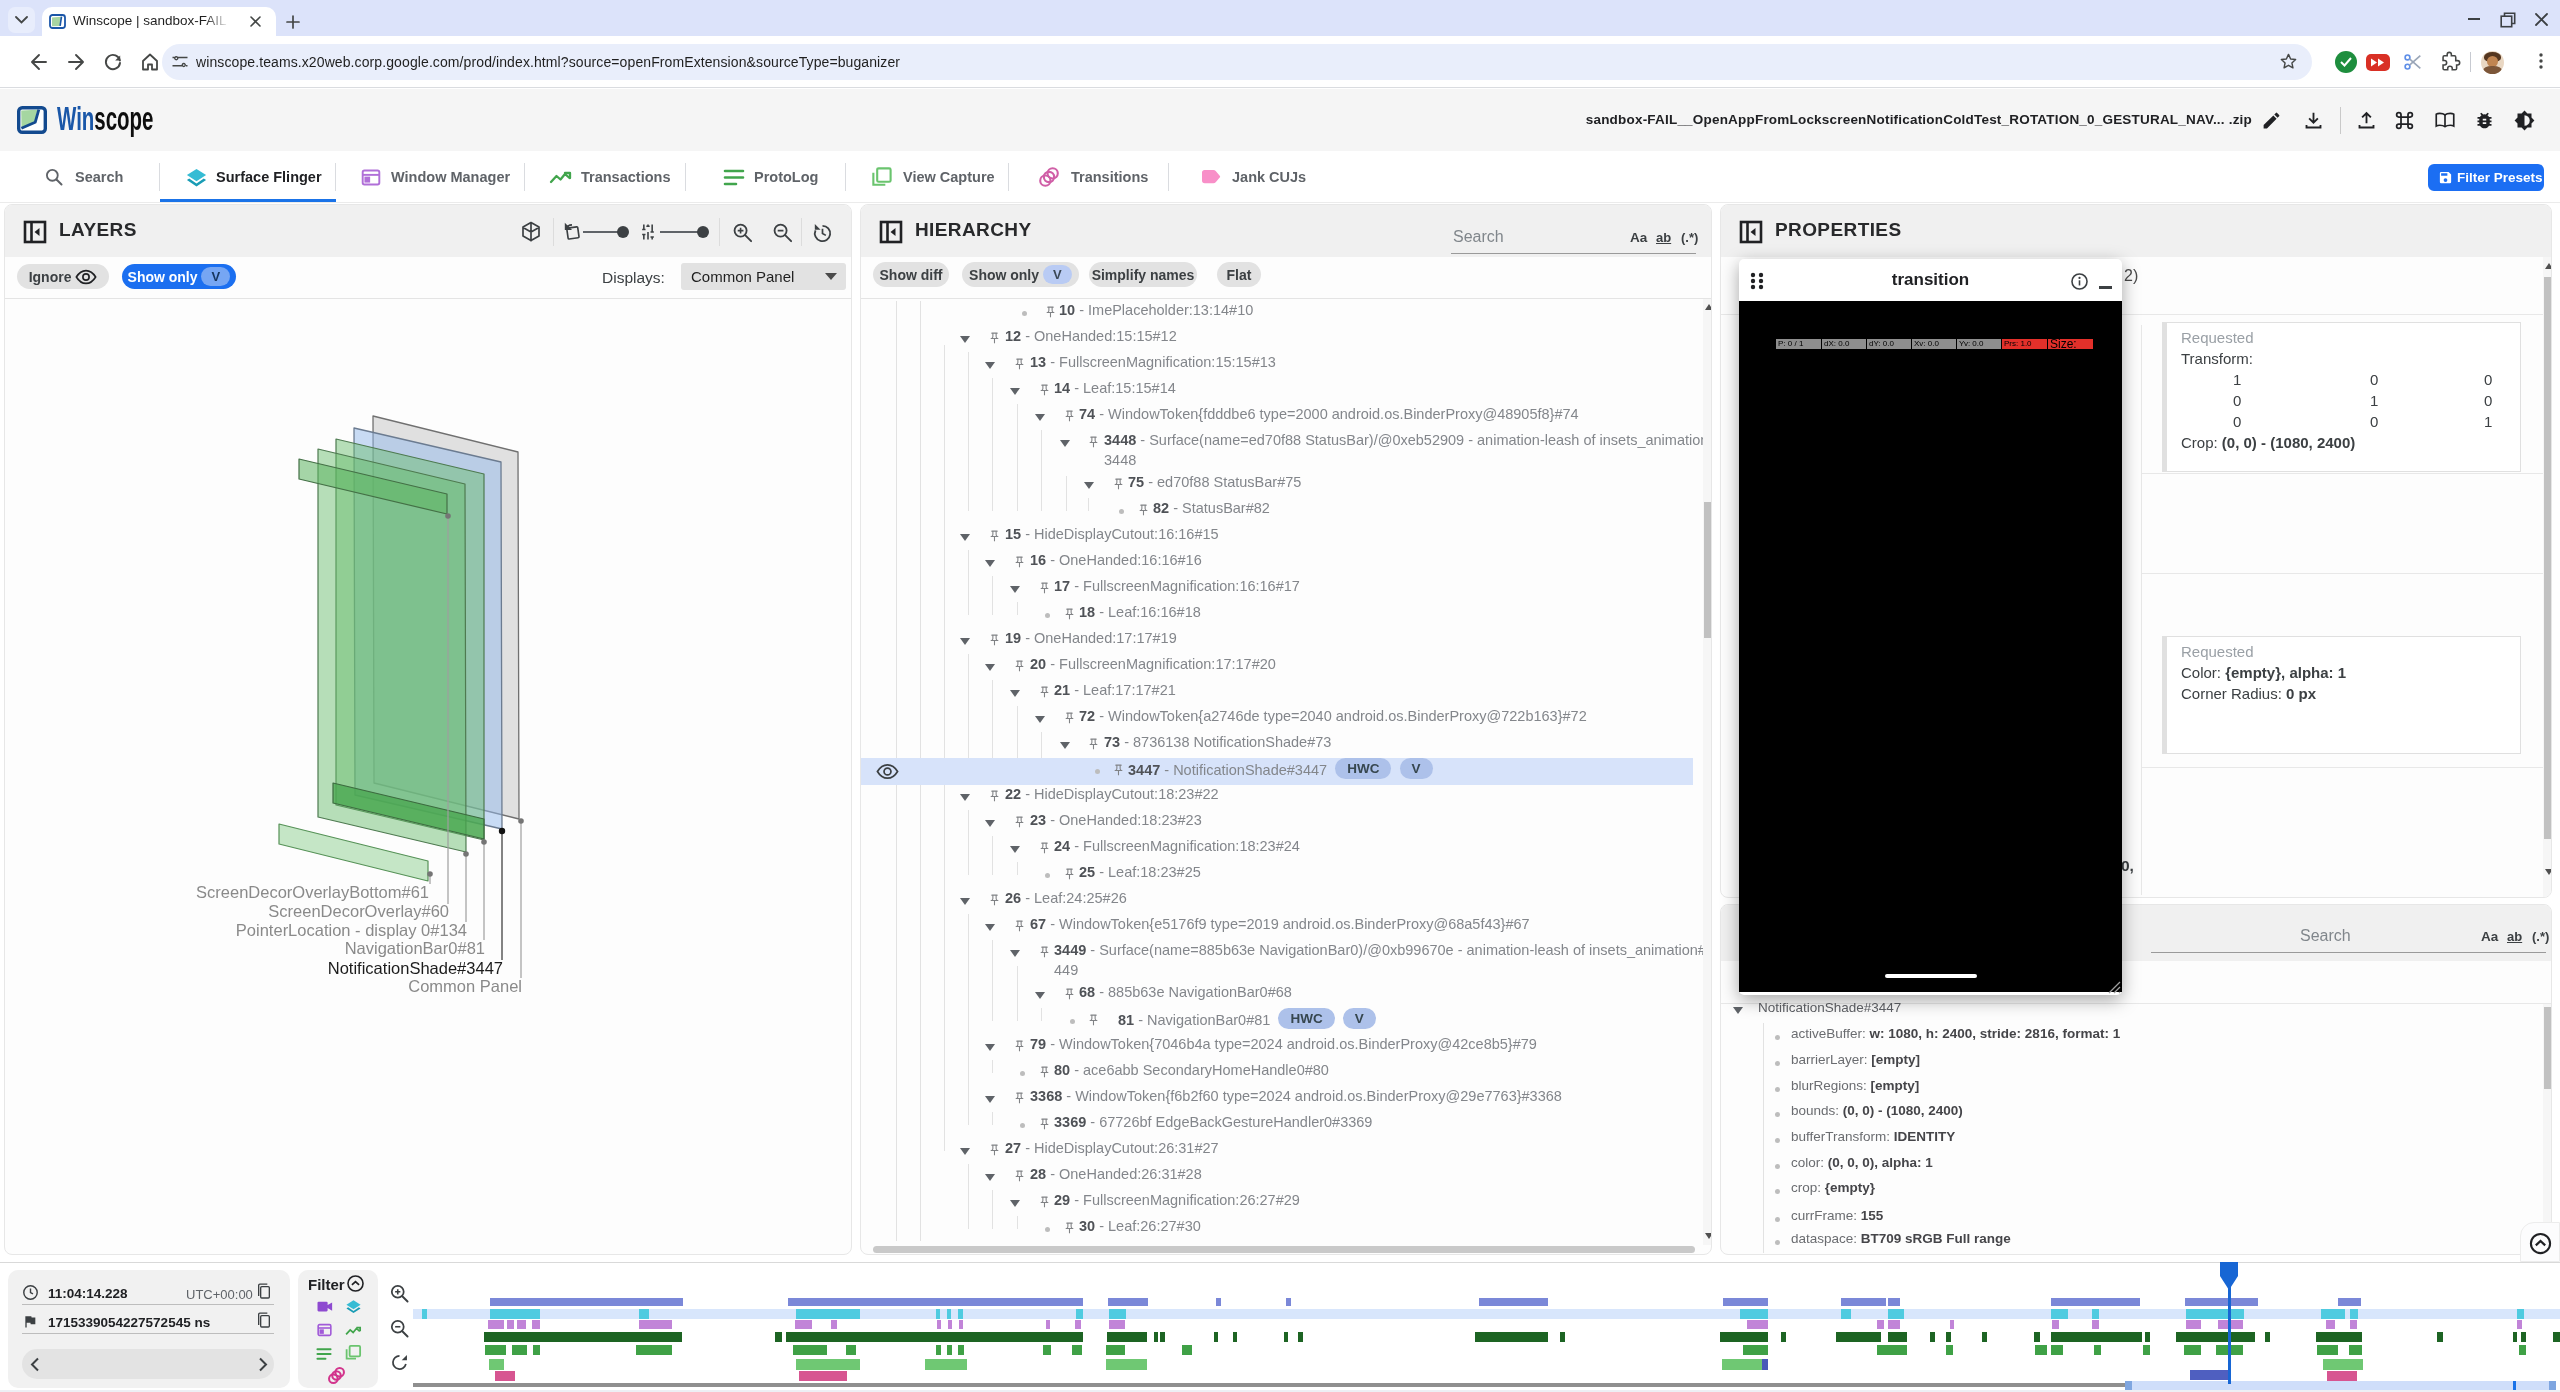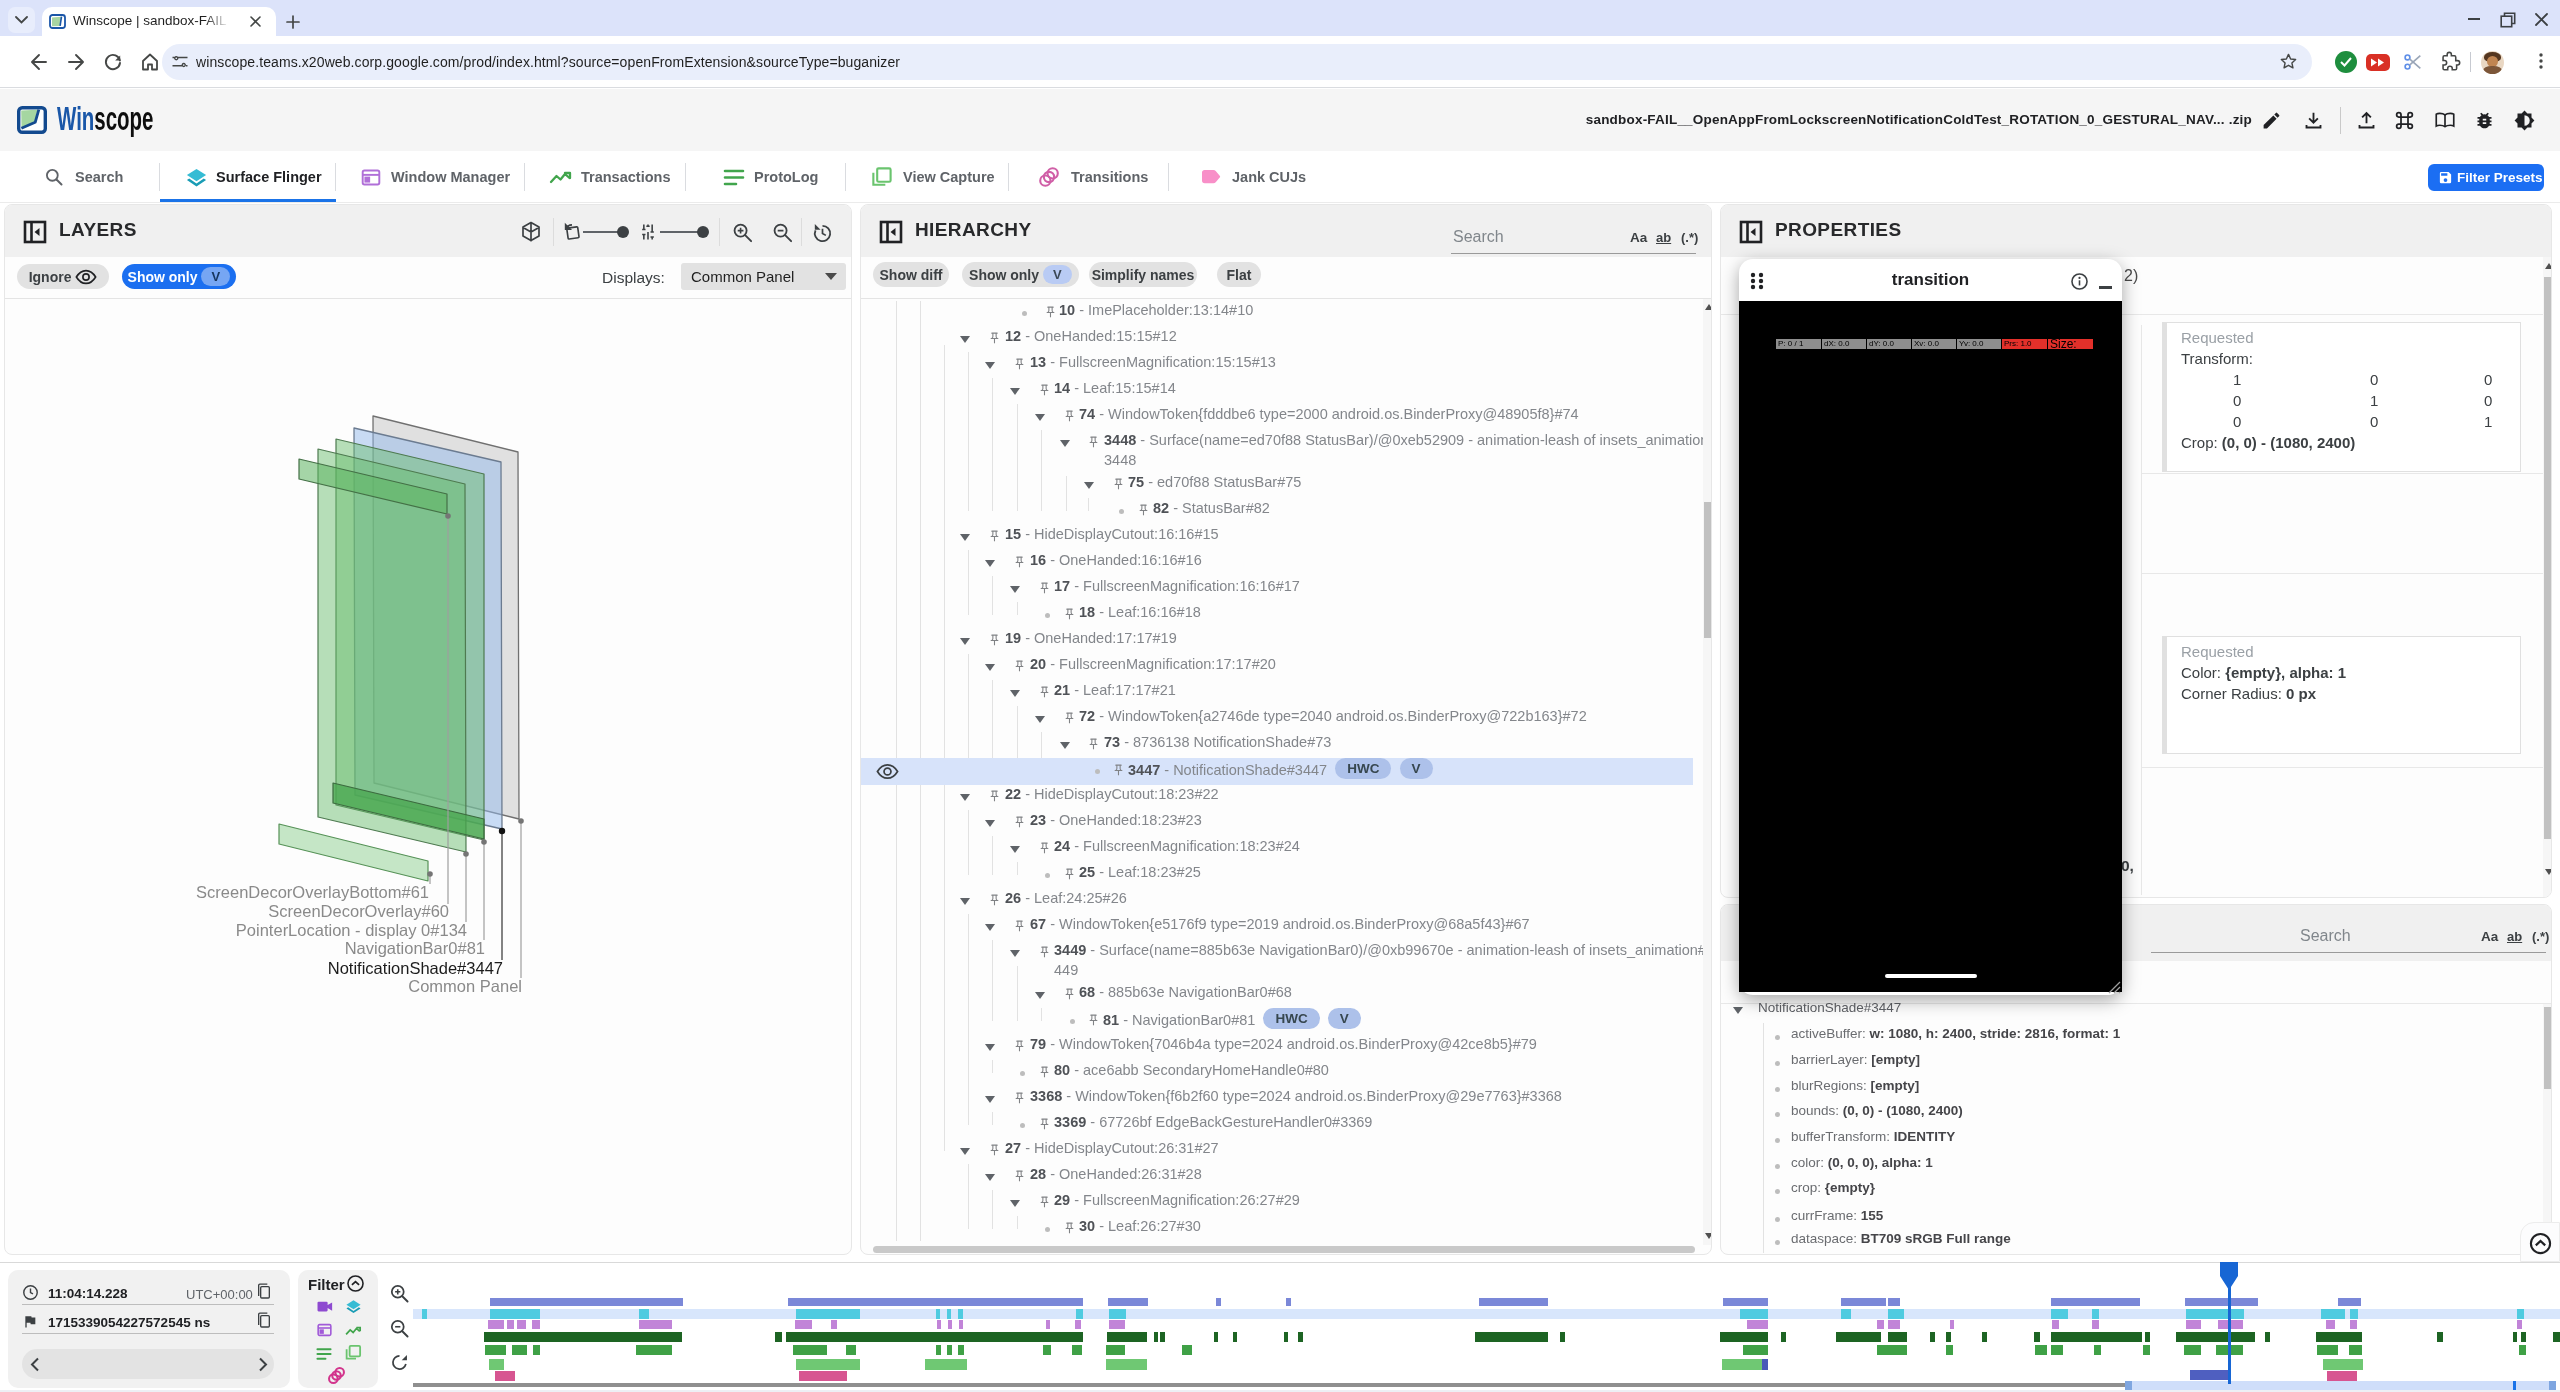--- a/index.html
+++ b/index.html
@@ -476,21 +476,21 @@
   <div class="trow" style="left:193px;top:757px">449</div>
   <div class="tri" style="left:174px;top:787px"></div>
   <svg class="pin" style="left:202px;top:782px" viewBox="0 0 24 24">
       <path d="M14 4v5c0 1.12.37 2.16 1 3H9c.65-.86 1-1.9 1-3V4h4m3-2H7c-.55 0-1 .45-1 1s.45 1 1 1h1v5c0 1.66-1.34 3-3 3v2h5.97v7l1 1 1-1v-7H19v-2c-1.66 0-3-1.34-3-3V4h1c.55 0 1-.45 1-1s-.45-1-1-1z"></path>
     </svg>
   <div class="trow" style="left:218px;top:779px"><b>68</b> - 885b63e NavigationBar0#68</div>
   <div class="bul" style="left:209px;top:814px"></div>
   <svg class="pin" style="left:226px;top:808px" viewBox="0 0 24 24">
       <path d="M14 4v5c0 1.12.37 2.16 1 3H9c.65-.86 1-1.9 1-3V4h4m3-2H7c-.55 0-1 .45-1 1s.45 1 1 1h1v5c0 1.66-1.34 3-3 3v2h5.97v7l1 1 1-1v-7H19v-2c-1.66 0-3-1.34-3-3V4h1c.55 0 1-.45 1-1s-.45-1-1-1z"></path>
     </svg>
-  <div class="trow" style="left:242px;top:805px"><b>81</b> - NavigationBar0#81&nbsp;&nbsp;<span class="hwc">HWC</span>&nbsp;&nbsp;<span class="hwc">V</span></div>
+  <div class="trow" style="left:257px;top:805px"><b>81</b> - NavigationBar0#81&nbsp;&nbsp;<span class="hwc">HWC</span>&nbsp;&nbsp;<span class="hwc">V</span></div>
   <div class="tri" style="left:124px;top:839px"></div>
   <svg class="pin" style="left:152px;top:834px" viewBox="0 0 24 24">
       <path d="M14 4v5c0 1.12.37 2.16 1 3H9c.65-.86 1-1.9 1-3V4h4m3-2H7c-.55 0-1 .45-1 1s.45 1 1 1h1v5c0 1.66-1.34 3-3 3v2h5.97v7l1 1 1-1v-7H19v-2c-1.66 0-3-1.34-3-3V4h1c.55 0 1-.45 1-1s-.45-1-1-1z"></path>
     </svg>
   <div class="trow" style="left:169px;top:831px"><b>79</b> - WindowToken{7046b4a type=2024 android.os.BinderProxy@42ce8b5}#79</div>
   <div class="bul" style="left:159px;top:866px"></div>
   <svg class="pin" style="left:177px;top:860px" viewBox="0 0 24 24">
       <path d="M14 4v5c0 1.12.37 2.16 1 3H9c.65-.86 1-1.9 1-3V4h4m3-2H7c-.55 0-1 .45-1 1s.45 1 1 1h1v5c0 1.66-1.34 3-3 3v2h5.97v7l1 1 1-1v-7H19v-2c-1.66 0-3-1.34-3-3V4h1c.55 0 1-.45 1-1s-.45-1-1-1z"></path>
     </svg>
   <div class="trow" style="left:193px;top:857px"><b>80</b> - ace6abb SecondaryHomeHandle0#80</div>
@@ -824,21 +824,21 @@
 <div class="a" style="left:2125px;top:1381px;width:431px;height:10px;background:#cfdefa"></div>
 <div class="a" style="left:2125px;top:1381px;width:7px;height:10px;background:#7fa6e0"></div>
 <div class="a" style="left:2549px;top:1381px;width:7px;height:10px;background:#7fa6e0"></div>
 <div class="a" style="left:2513px;top:1381px;width:3px;height:10px;background:#1a73e8"></div>
 <div class="a" style="left:0;top:1390px;width:2560px;height:2px;background:#edeff4"></div>
 <svg class="a" style="left:2218px;top:1262px" width="22" height="30" viewBox="0 0 22 30">
     <path d="M2 0h18v14l-9 14-9-14z" fill="#1766d4"></path>
   </svg>
 <div class="a" style="left:2228px;top:1262px;width:3px;height:122px;background:#1766d4"></div>
 
-<div class="a" style="left:1739px;top:259px;width:383px;height:736px;background:#fff;border-radius:14px;box-shadow:0 5px 18px rgba(0,0,0,.35)">
+<div class="a" style="left:1739px;top:259px;width:383px;height:736px;background:#fff;border-radius:5px;box-shadow:0 5px 18px rgba(0,0,0,.35)">
   <svg class="a" style="left:10px;top:13px" width="17" height="18" viewBox="0 0 17 18">
       <g fill="#202124">
         <circle cx="4" cy="3" r="2.2"></circle>
         <circle cx="12" cy="3" r="2.2"></circle>
         <circle cx="4" cy="9" r="2.2"></circle>
         <circle cx="12" cy="9" r="2.2"></circle>
         <circle cx="4" cy="15" r="2.2"></circle>
         <circle cx="12" cy="15" r="2.2"></circle>
       </g>
     </svg>

